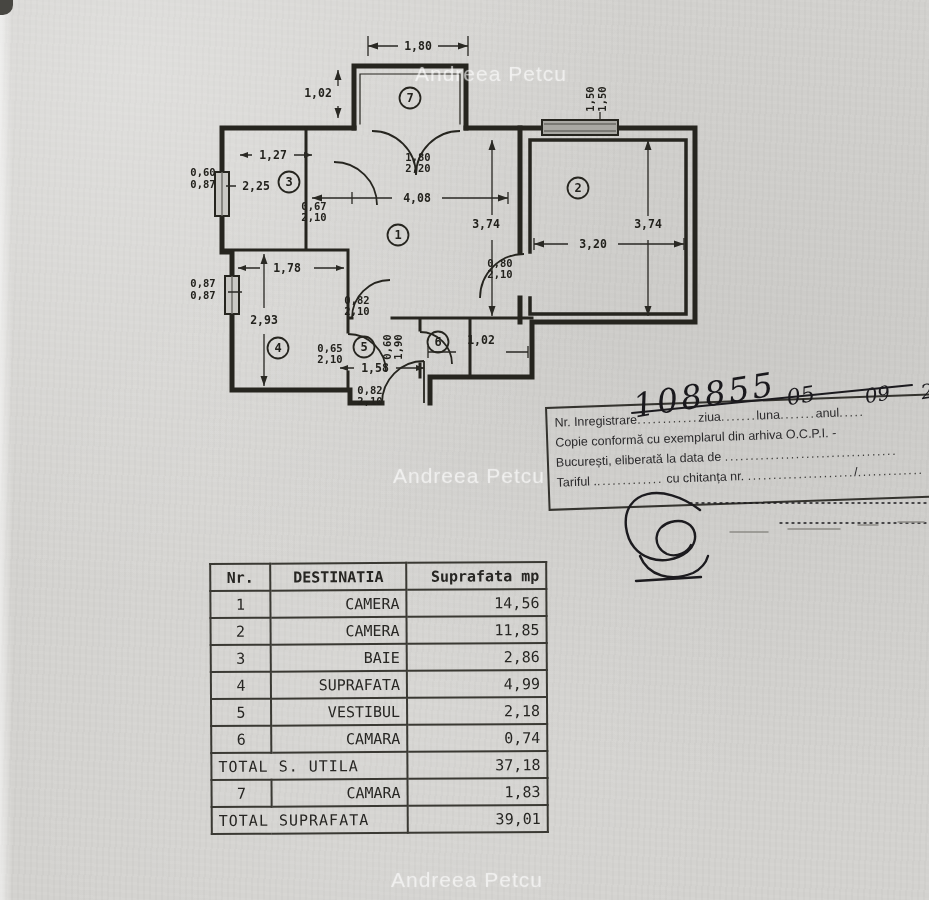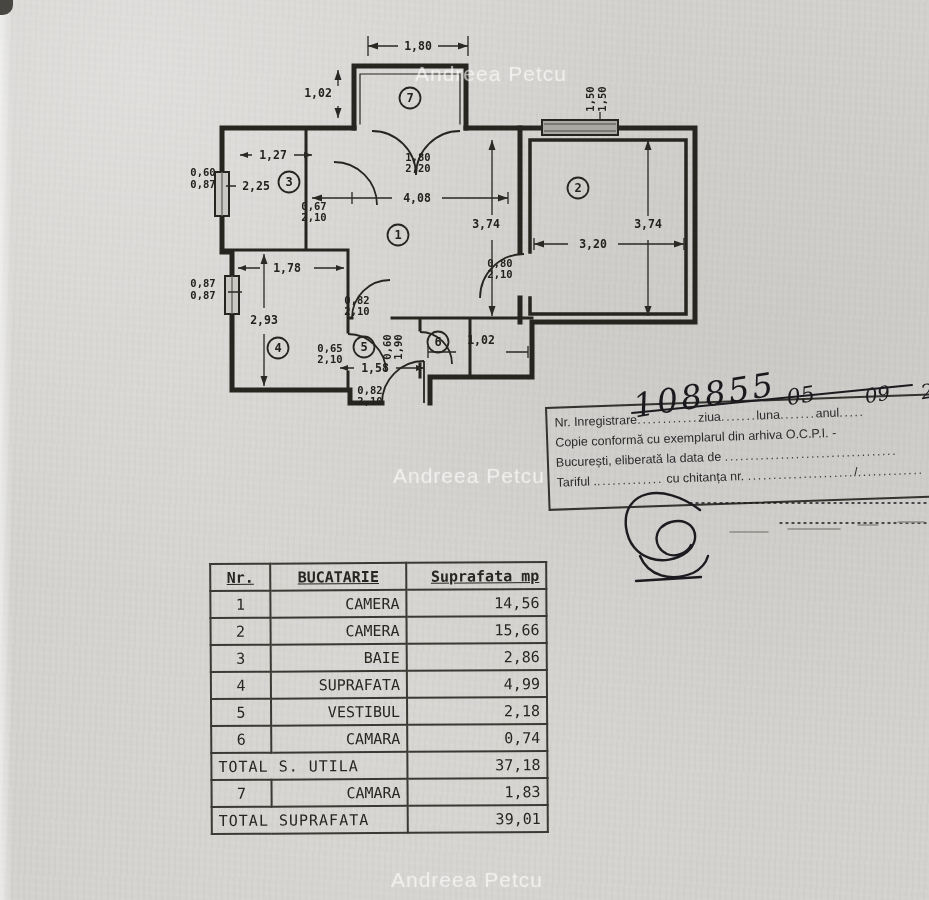--- a/index.html
+++ b/index.html
@@ -39,21 +39,21 @@
   #hw-number{left:86px;top:-28px;font-size:33px;letter-spacing:3px;}
   #hw-day{left:240px;top:-17px;font-size:22px;}
   #hw-month{left:318px;top:-15px;font-size:20px;}
   #hw-year{left:374px;top:-17px;font-size:20px;}
 
   
   .areas{position:absolute;left:210px;top:562px;z-index:3;border-collapse:collapse;
     font-family:"DejaVu Sans Mono",monospace;font-size:15px;color:#272623;
     transform:rotate(-0.35deg);}
   .areas th,.areas td{border:2px solid #3a3933;height:21px;padding:2px 6px;white-space:nowrap;}
-  .areas th{font-weight:600;text-decoration:underline;}
+  .areas th{font-weight:600;}
   .col-nr{width:46px;text-align:center;}
   .col-dest{width:122px;text-align:right;padding-left:10px;}
   .col-area{width:126px;text-align:right;}
   .total-label{text-align:left;padding-left:6px;letter-spacing:1px;}
 </style>
 </head>
 <body>
 
 <div class="scan-edge"></div>
 <div class="corner-mark"></div>
@@ -200,32 +200,32 @@
     </g>
     <path stroke-width="1.3" stroke-dasharray="2 4" d="M 150,128 H 389 M 240,148 H 389"></path>
     <path stroke="#8d8c87" stroke-width="1.5" d="M 190,157 H 228 M 248,154 H 300 M 318,150 H 338 M 358,147 H 384"></path>
   </g>
 </svg>
 
 <table class="areas">
   <tbody>
       <tr>
     <th class="col-nr">Nr.</th>
-    <th class="col-dest" style="text-align:center">BUCATARIE</th>
+    <th class="col-dest" style="text-align:center">DESTINATIA</th>
     <th class="col-area">Suprafata mp</th>
   </tr>
   <tr>
     <td class="col-nr">1</td>
     <td class="col-dest">CAMERA</td>
     <td class="col-area">14,56</td>
   </tr>
   <tr>
     <td class="col-nr">2</td>
     <td class="col-dest">CAMERA</td>
-    <td class="col-area">15,66</td>
+    <td class="col-area">11,85</td>
   </tr>
   <tr>
     <td class="col-nr">3</td>
     <td class="col-dest">BAIE</td>
     <td class="col-area">2,86</td>
   </tr>
   <tr>
     <td class="col-nr">4</td>
     <td class="col-dest">SUPRAFATA</td>
     <td class="col-area">4,99</td>

